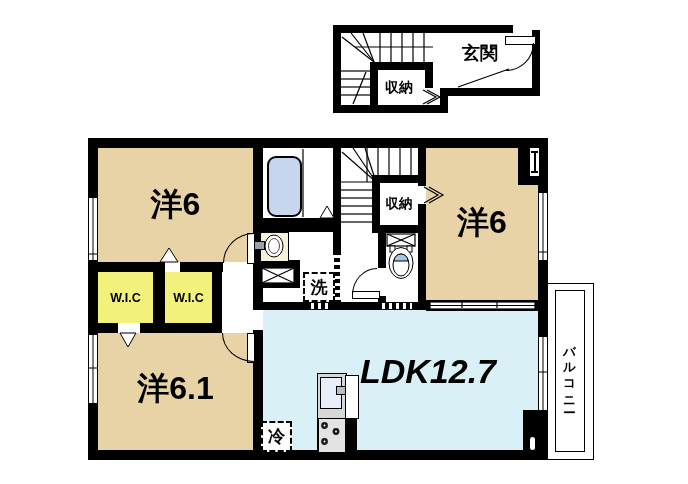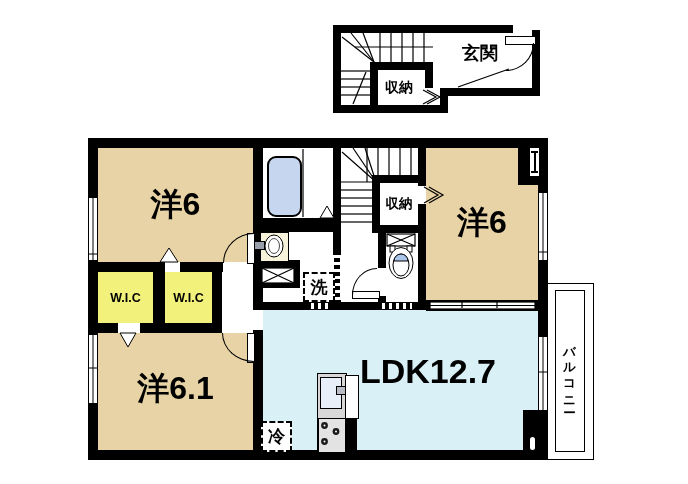--- a/index.html
+++ b/index.html
@@ -127,21 +127,21 @@
       <span>冷</span>
     </div>
 
     <div class="abs" style="left:547px;top:283px;width:45px;height:175px;border:1.5px solid #000;background:#fff;"></div>
     <div class="abs" style="left:555px;top:290px;width:28px;height:160px;border:1px solid #000;"></div>
     <div class="lbl vert" style="left:558px;top:318px;width:22px;height:110px;font-size:12.5px;">バルコニー</div>
 
     <div class="lbl" style="left:98px;top:185px;width:155px;height:40px;font-size:32px;">洋6</div>
     <div class="lbl" style="left:426px;top:202px;width:112px;height:42px;font-size:32px;">洋6</div>
     <div class="lbl" style="left:98px;top:368px;width:155px;height:42px;font-size:32px;">洋6.1</div>
-    <div class="lbl" style="left:318px;top:348px;width:220px;height:46px;font-size:34px;">LDK12.7</div>
+    <div class="lbl" style="left:318px;top:348px;width:220px;height:46px;font-size:34px;font-style:italic;">LDK12.7</div>
     <div class="lbl" style="left:98px;top:272px;width:55px;height:51px;font-size:12.5px;">W.I.C</div>
     <div class="lbl" style="left:165px;top:272px;width:47px;height:51px;font-size:12.5px;">W.I.C</div>
     <div class="lbl" style="left:374px;top:195px;width:50px;height:18px;font-size:13.5px;">収納</div>
 
     <div class="win" style="left:530px;top:437px;width:5px;height:13px;border-radius:3px;"></div>
   </div>
 
   <svg class="overlay" width="688" height="484" viewBox="0 0 688 484">
     <g stroke="#000" stroke-width="1.2" fill="none">
 

